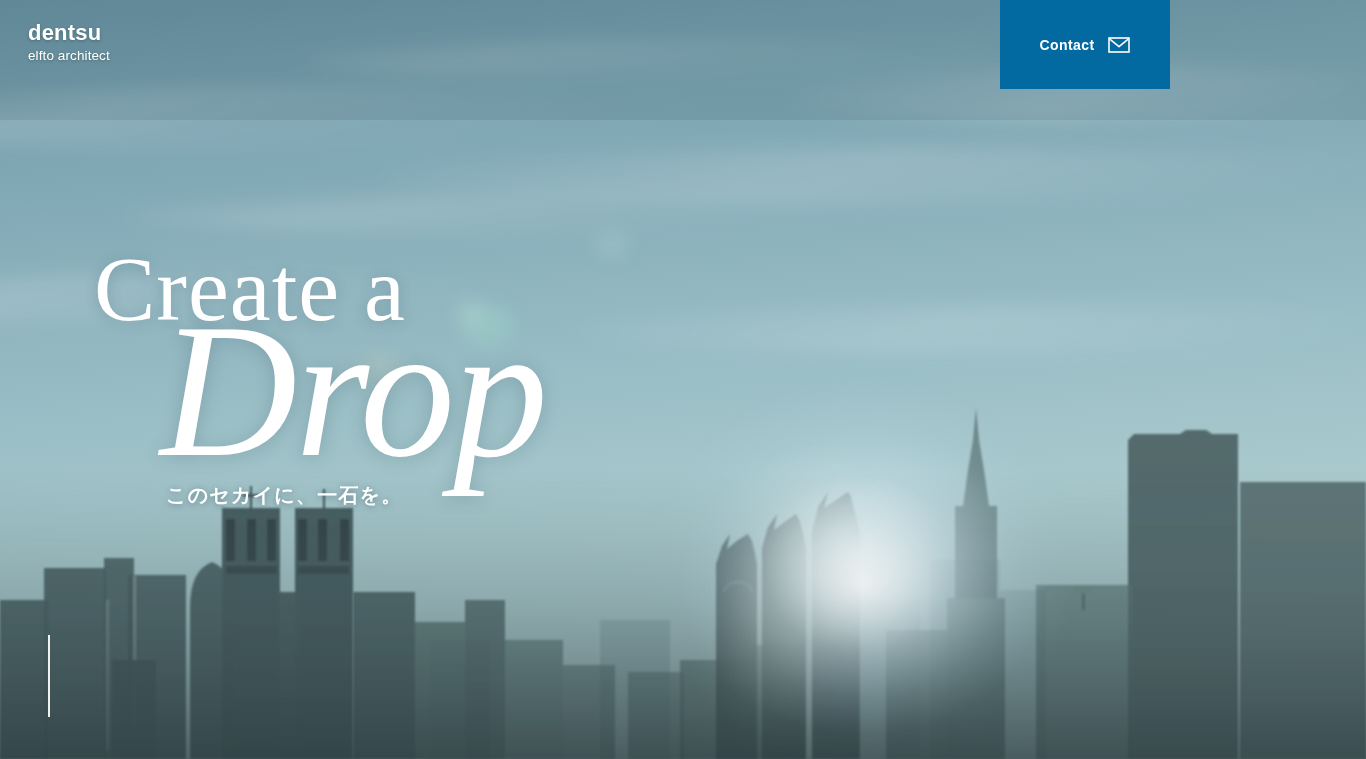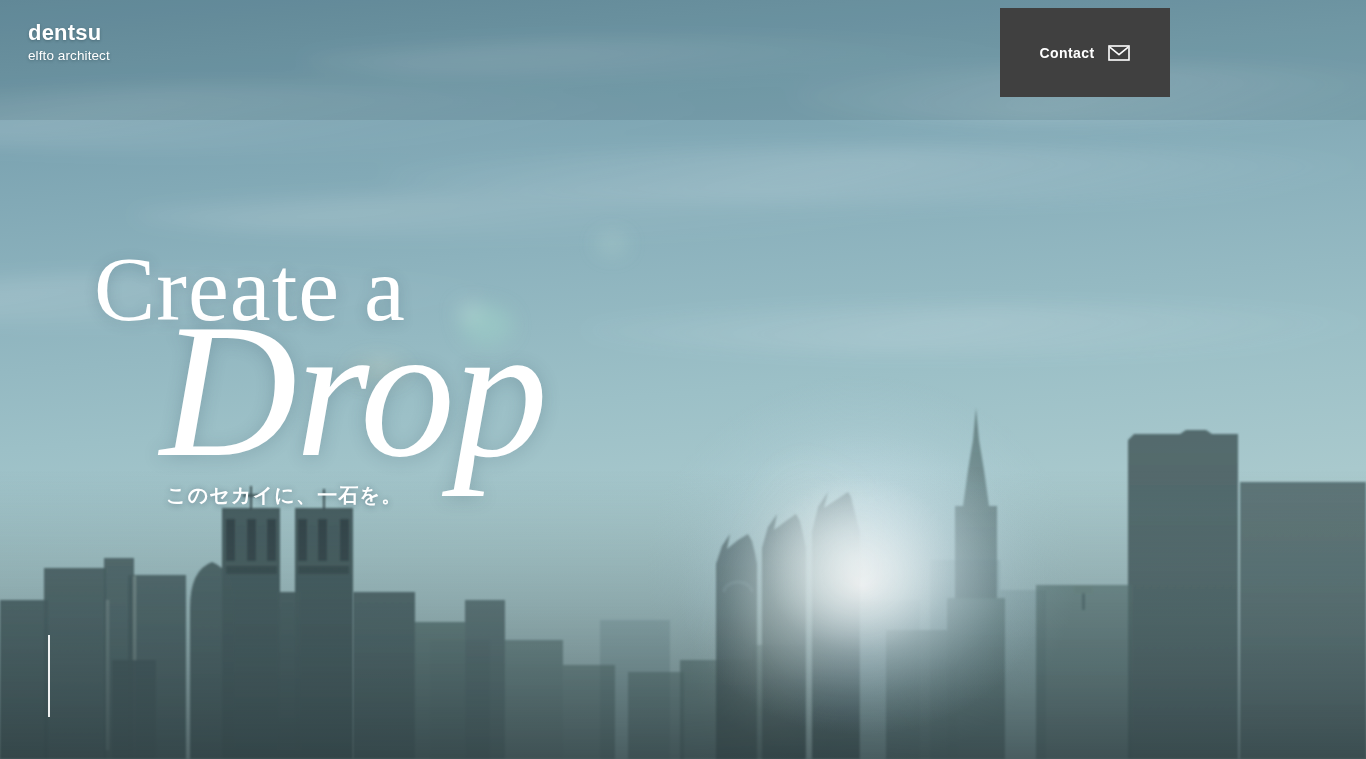--- a/index.html
+++ b/index.html
@@ -74,23 +74,23 @@
     color:#ffffff;
     text-decoration:none;
     white-space:nowrap;
     text-shadow:0 1px 2px rgba(20,40,50,.35);
     cursor:pointer;
   }
 
   
   #contact-button {
     position:absolute;
-    right:0; top:8px;
+    right:0; top:0;
     width:170px; height:89px;
-    background:#404040;
+    background:#0369a1;
     display:flex;
     align-items:center;
     justify-content:center;
     gap:14px;
     text-decoration:none;
     cursor:pointer;
   }
   #contact-button .contact-label {
     font-size:14px;
     font-weight:bold;

